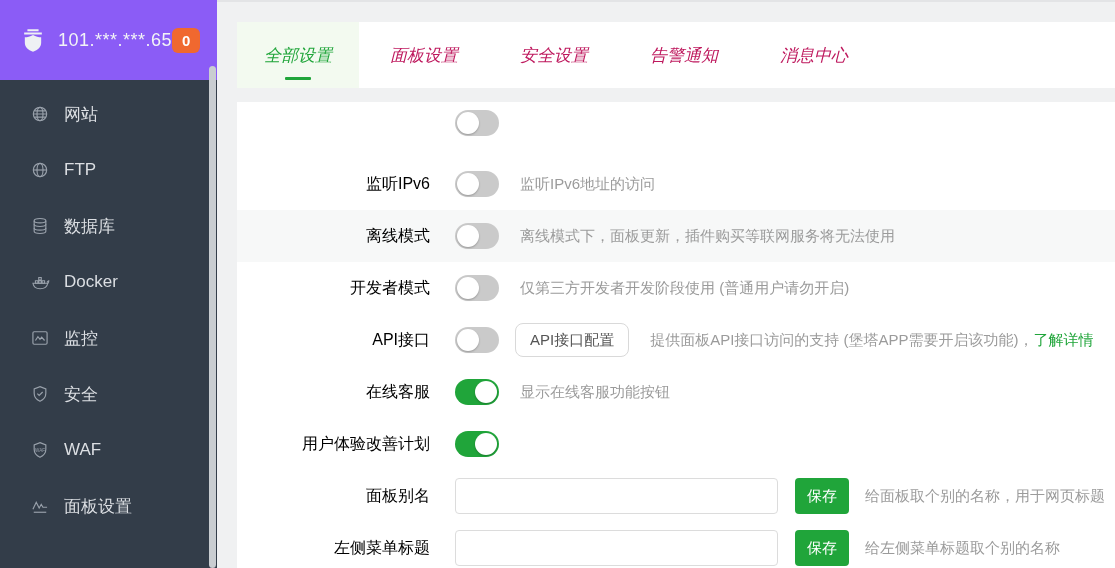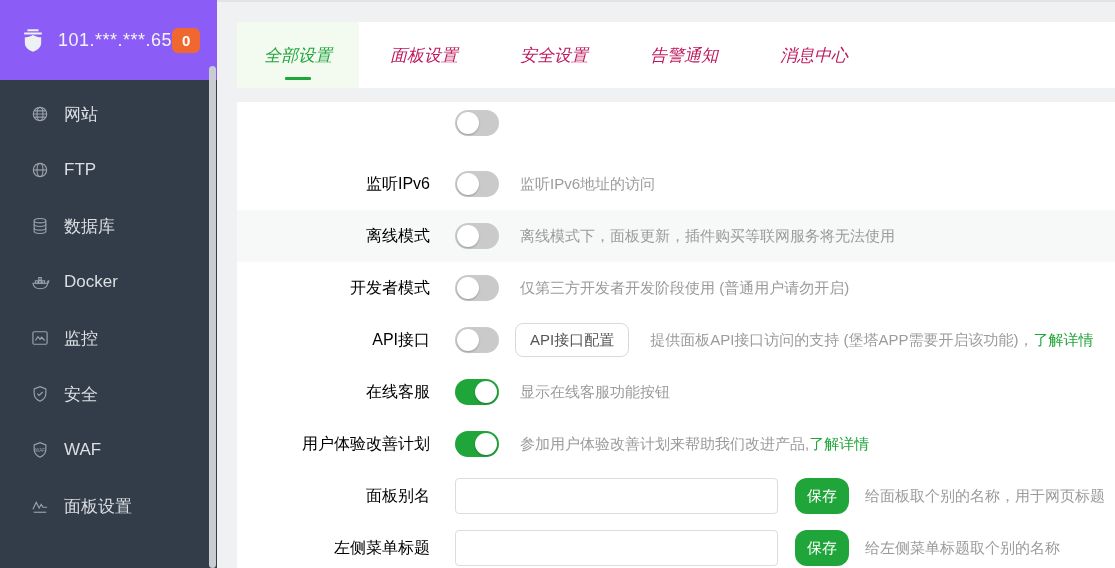--- a/index.html
+++ b/index.html
@@ -48,21 +48,21 @@
     border-radius:50%; background:#fff; box-shadow:0 1px 2px rgba(0,0,0,.25); }
   .toggle.on { background:#20a53a; }
   .toggle.on .knob { left:auto; right:2px; }
 
   .ghost-btn { margin-left:16px; height:34px; padding:0 14px; background:#fff;
     border:1px solid #d9d9d9; border-radius:8px; font-size:15px; color:#555; cursor:pointer;
     font-family:inherit; }
   .txt-input { width:323px; height:36px; border:1px solid #dcdcdc; border-radius:4px;
     padding:0 10px; font-size:15px; color:#333; outline:none; font-family:inherit; }
   .save-btn { margin-left:17px; width:54px; height:36px; background:#20a53a; border:none;
-    border-radius:12px; color:#fff; font-size:15px; cursor:pointer; flex:none; font-family:inherit; }
+    border-radius:4px; color:#fff; font-size:15px; cursor:pointer; flex:none; font-family:inherit; }
   .input-row .rdesc { margin-left:16px; }
 </style>
 </head>
 <body>
 
 <div class="app">
 
   <aside class="sidebar">
     <div class="sb-header">
       <span class="logo">
@@ -242,23 +242,20 @@
         </div>
 
         
         <div class="row">
           <div class="rlabel">用户体验改善计划</div>
           <div class="rctrl">
               <span class="toggle on">
                 <i class="knob"></i>
               </span>
             </div>
-          <div class="rdesc">
-            <span>参加用户体验改善计划来帮助我们改进产品,</span><span class="glink">了解详情</span>
-          </div>
         </div>
 
         
         <div class="row input-row">
           <div class="rlabel">面板别名</div>
           <div class="rctrl">
             <input class="txt-input" type="text" value="" style="">
             <button class="save-btn">保存</button>
           </div>
           <div class="rdesc">给面板取个别的名称，用于网页标题</div>

